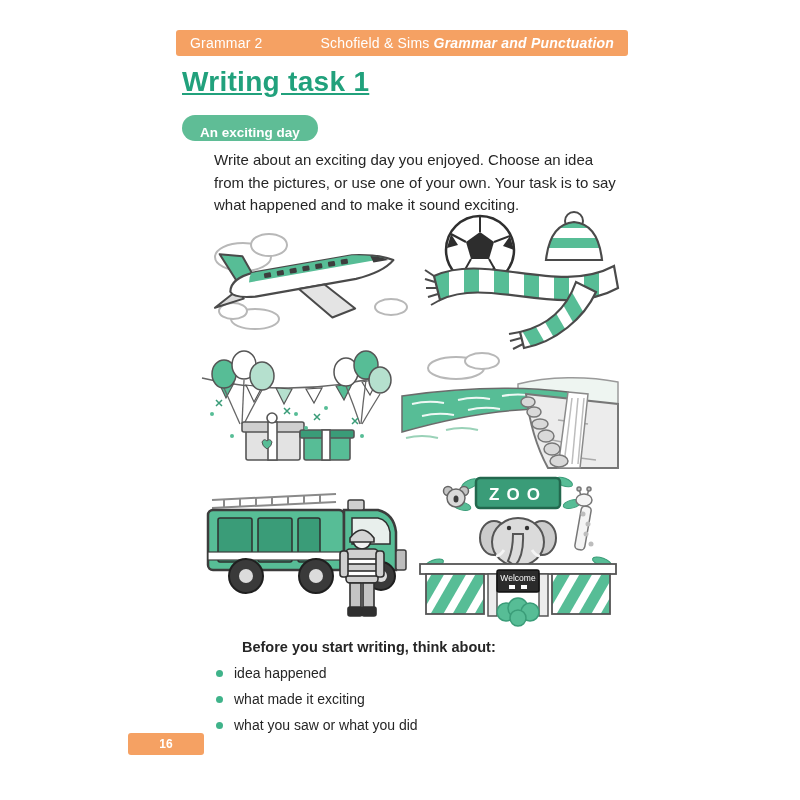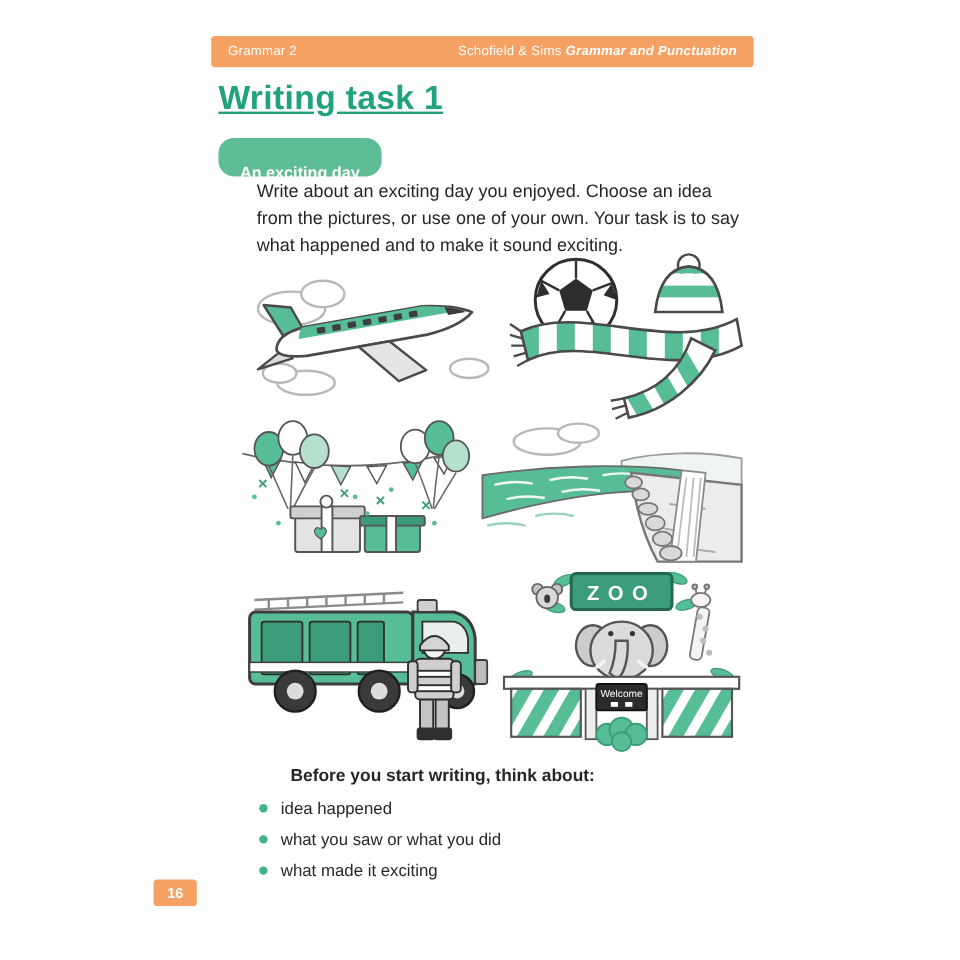--- a/index.html
+++ b/index.html
@@ -8,52 +8,52 @@
     width:800px; height:800px;
     font-family:"Liberation Sans", sans-serif;
     color:var(--text-dark, #262626);
   }
   .canvas { position:relative; width:800px; height:800px; background:#fff; overflow:hidden; }
 
   .topbar {
     position:absolute; left:176px; top:30px; width:452px; height:26px;
     background:var(--accent-orange,#F5A163); border-radius:3px;
     display:flex; align-items:center; justify-content:space-between;
-    padding:10px 14px; color:#fff; font-size:11px; letter-spacing:.2px;
+    padding:10px 14px; color:#fff; font-size:14px; letter-spacing:.2px;
   }
   .topbar .bold { font-weight:bold;font-style:italic; }
 
   .title {
     position:absolute; left:182px; top:66px;
     font-size:28px; font-weight:bold; color:var(--title-green,#21A17C);
     letter-spacing:.3px;
     text-decoration:underline;
   }
   .badge {
     position:absolute; left:182px; top:115px; height:26px; line-height:26px;
-    padding:16px 18px; border-radius:13px;
+    padding:5px 18px; border-radius:13px;
     background:var(--badge-green,#5FBD96); color:#fff;
     font-weight:bold; font-size:13.5px;
   }
   .instructions {
     position:absolute; left:214px; top:149px; width:406px;
     font-size:15px; line-height:1.5; color:var(--text-dark,#262626);
   }
   .art { position:absolute; }
 
   .think {
     position:absolute; left:214px; top:639px;
     font-size:14.5px; font-weight:bold;margin-left:28px;
   }
   .bullets { position:absolute; left:216px; top:660px; list-style:none; }
   .bullets li { display:flex; align-items:center; gap:11px; height:26px; font-size:14px; }
   .dot { width:7px; height:7px; border-radius:50%; background:var(--bullet-green,#3FB38A); flex:0 0 7px; }
 
   .pagenum {
-    position:absolute; left:128px; top:733px; width:36px; height:22px;
+    position:absolute; left:128px; top:733px; width:76px; height:22px;
     background:var(--accent-orange,#F5A163); border-radius:3px;
     color:#fff; font-weight:bold; font-size:12px;
     display:flex; align-items:center; justify-content:center;
   }
 </style>
 </head>
 <body>
 
 <div class="canvas">
 
@@ -392,23 +392,23 @@
 
   <p class="think">Before you start writing, think about:</p>
 
   <ul class="bullets">
     <li>
       <span class="dot"></span>
       <span>idea happened</span>
     </li>
     <li>
       <span class="dot"></span>
-      <span>what you saw or what you did</span>
+      <span>what made it exciting</span>
     </li>
     <li>
       <span class="dot"></span>
-      <span>what made it exciting</span>
+      <span>what you saw or what you did</span>
     </li>
   </ul>
 
   <div class="pagenum">16</div>
 
 </div>
 
 </body></html>

